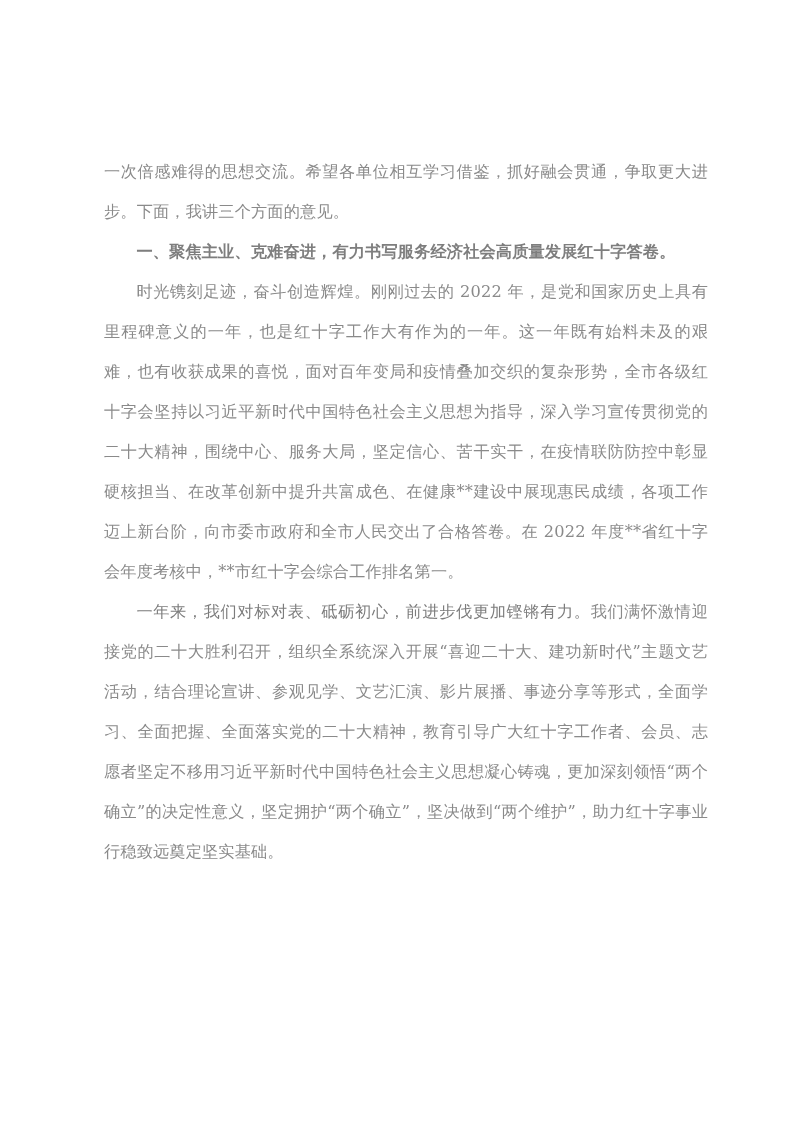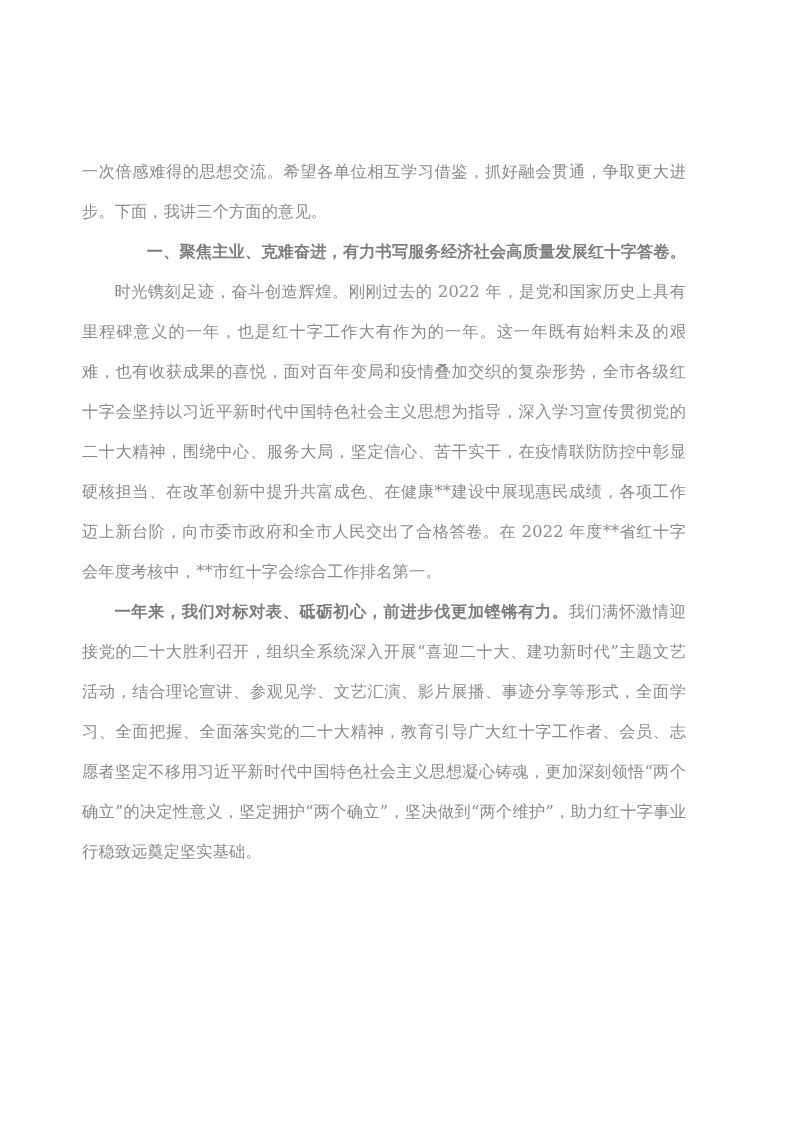--- a/index.html
+++ b/index.html
@@ -17,21 +17,21 @@
   .page {
     position: relative;
     width: 793px;
     height: 1122px;
     background: #ffffff;
     box-sizing: border-box;
   }
 
   .doc-body {
     position: absolute;
-    left: 82px;
+    left: 104px;
     top: 152px;
     width: 604px;
   }
 
   .para {
     margin: 0;
     font-size: 16.2px;
     line-height: 40px;
     color: #8a8a8a;
     text-align: justify;
@@ -46,25 +46,24 @@
   }
 
   .heading-para {
     margin: 0;
     font-size: 16.2px;
     line-height: 40px;
     color: #7e7e7e;
     text-indent: 2em;
     font-weight: bold;
     letter-spacing: 0.15px;
-    text-align: right;
   }
 
   .runin {
-    font-weight: bold;
+    font-weight: normal;
     color: #7c7c7c;
     margin-top: 32px;
   }
 </style>
 </head>
 <body>
 
 <div class="page">
   <div class="doc-body">
 

